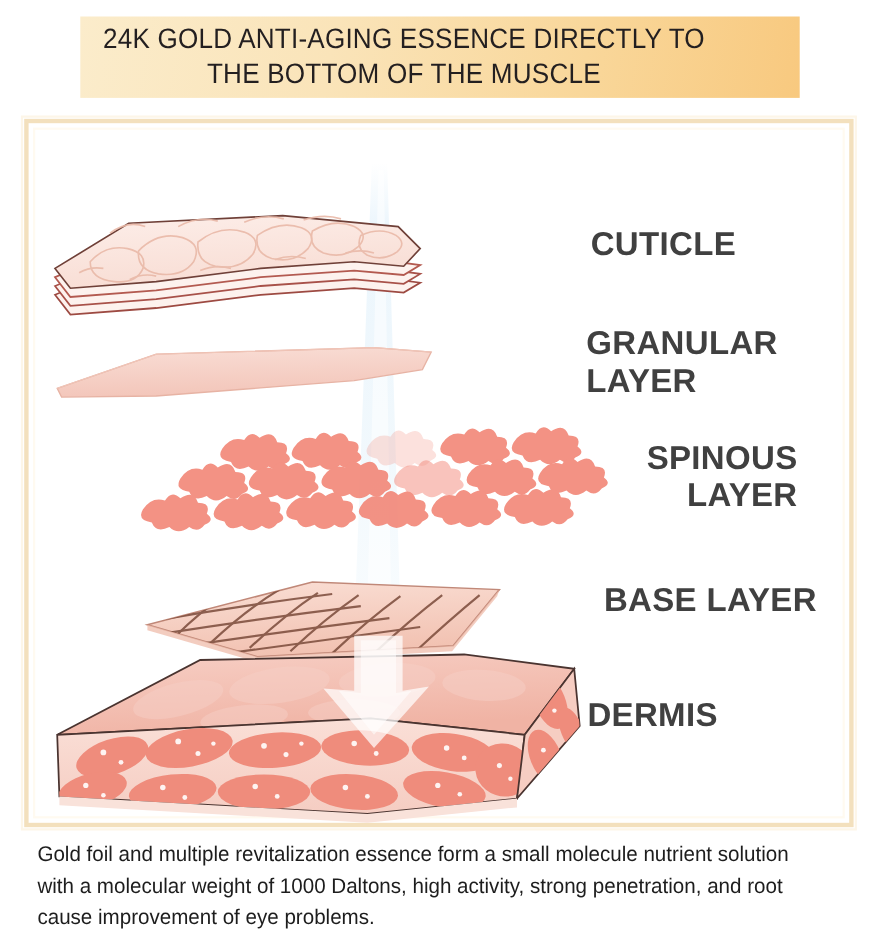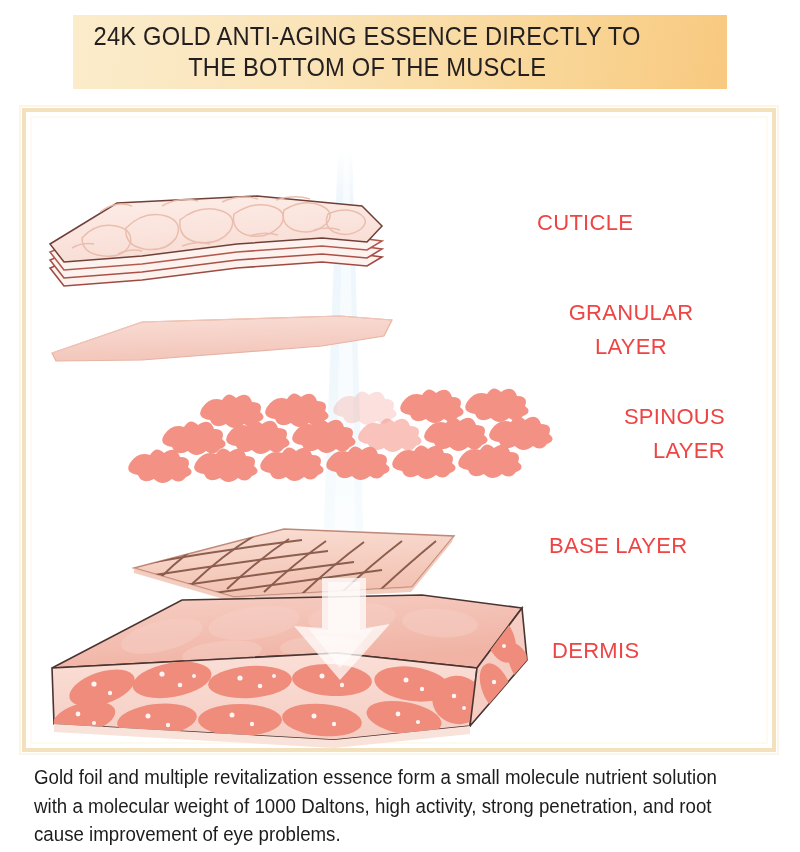--- a/index.html
+++ b/index.html
@@ -64,32 +64,32 @@
     left: 22px;
     top: 108px;
     width: 754px;
     height: 644px;
   }
   .stage svg { display: block; }
 
   
   .label {
     position: absolute;
-    color: #ef4444;
-    font-weight: normal;
-    font-size: 22px;
+    color: #404040;
+    font-weight: bold;
+    font-size: 30px;
     line-height: 34px;
     letter-spacing: 0.3px;
     white-space: pre-line;
   }
   .lbl-cuticle   { left: 537px; top: 206px; }
-  .lbl-granular  { left: 533px; top: 296px; width: 196px; text-align: center; }
+  .lbl-granular  { left: 533px; top: 296px; width: 196px; text-align: left; }
   .lbl-spinous   { left: 535px; top: 400px; width: 190px; text-align: right; }
   .lbl-base      { left: 549px; top: 529px; }
-  .lbl-dermis    { left: 534px; top: 634px; margin-left: 18px; }
+  .lbl-dermis    { left: 534px; top: 634px; }
 
   
   .caption {
     position: absolute;
     left: 34px;
     top: 764px;
     width: 726px;
     color: #1d1d1d;
     font-size: 19.3px;
     line-height: 28.5px;

